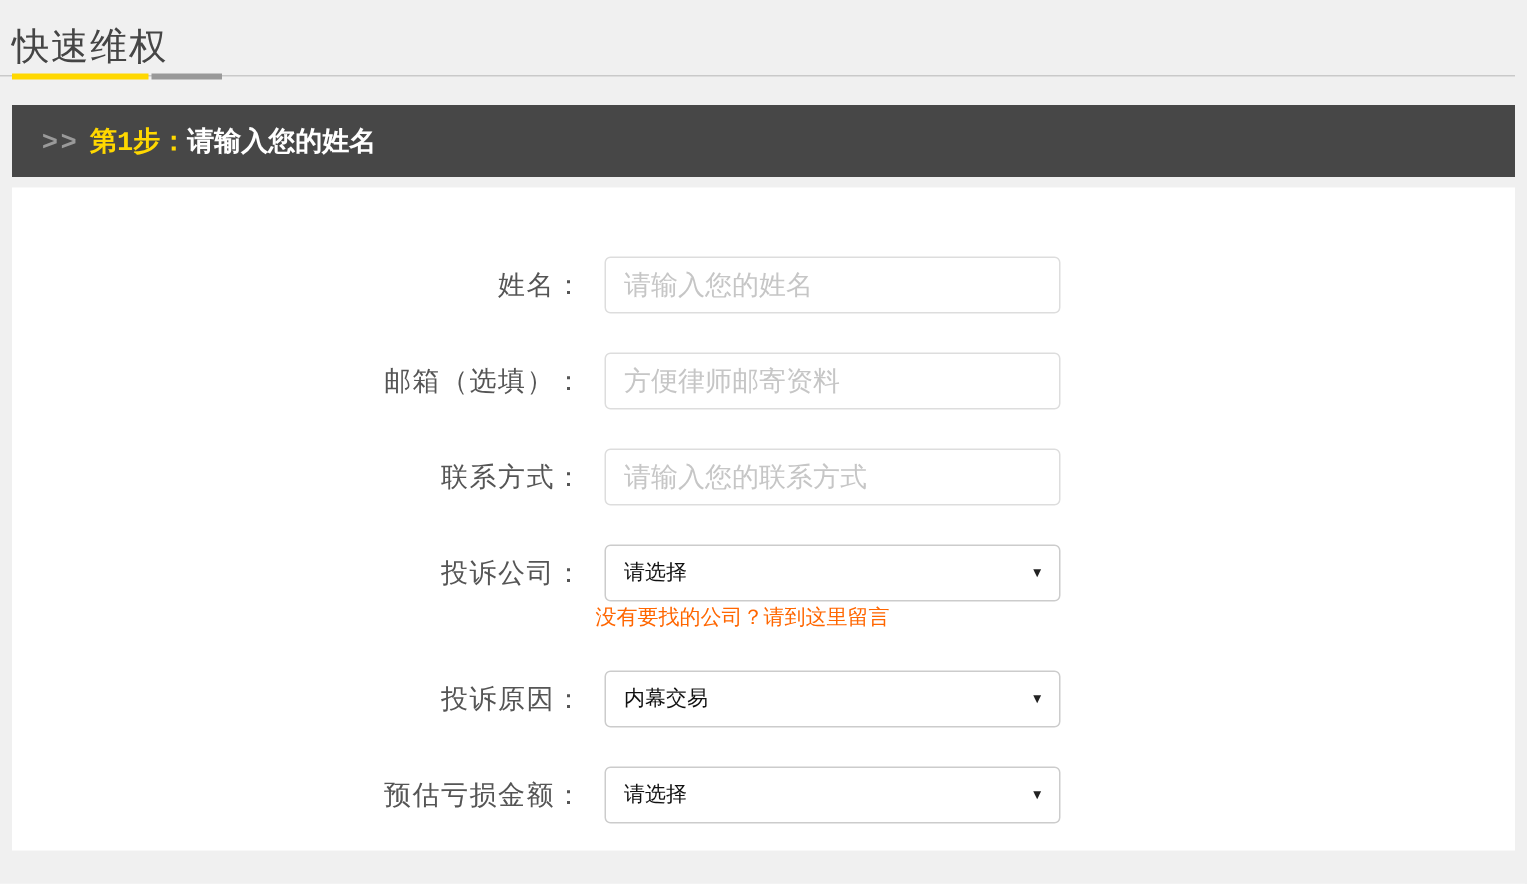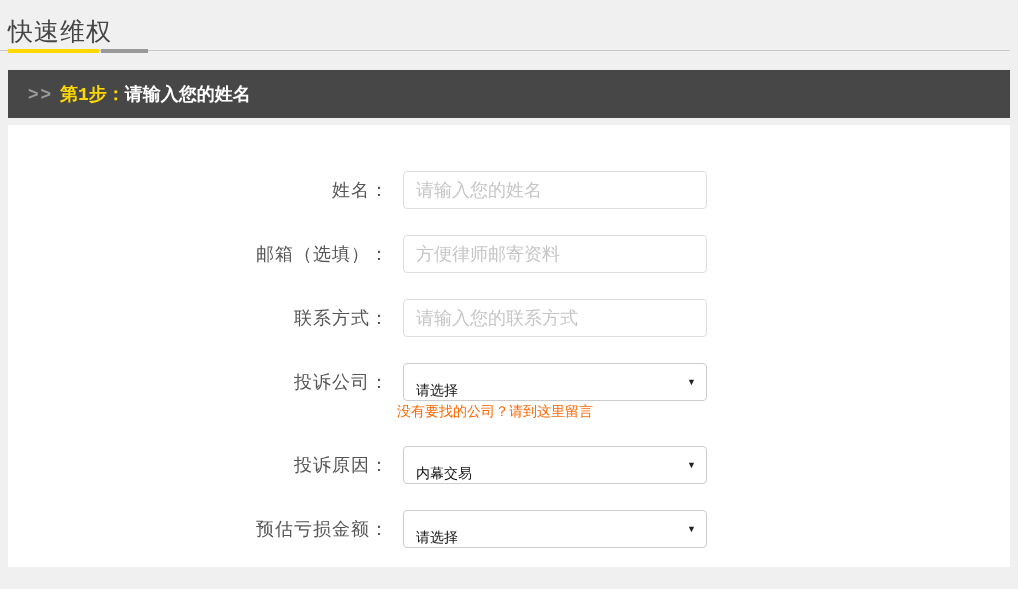--- a/index.html
+++ b/index.html
@@ -76,21 +76,21 @@
     font-family: "Liberation Sans", sans-serif;
     outline: none;
   }
   .text-input::placeholder { color: #c6c6c6; opacity: 1; }
   .select-box {
     position: relative;
     width: 100%; height: 38px;
     border: 1px solid #cccccc;
     border-radius: 4px;
     background: #ffffff;
-    display: flex; align-items: flex-end;
+    display: flex; align-items: center;
     padding: 0 26px 0 12px;
     font-size: 14px;
     color: #111111;
     cursor: default;
   }
   .select-arrow {
     position: absolute; right: 10px; top: 50%;
     transform: translateY(-50%);
     font-size: 9px; color: #222222;
     line-height: 1;

